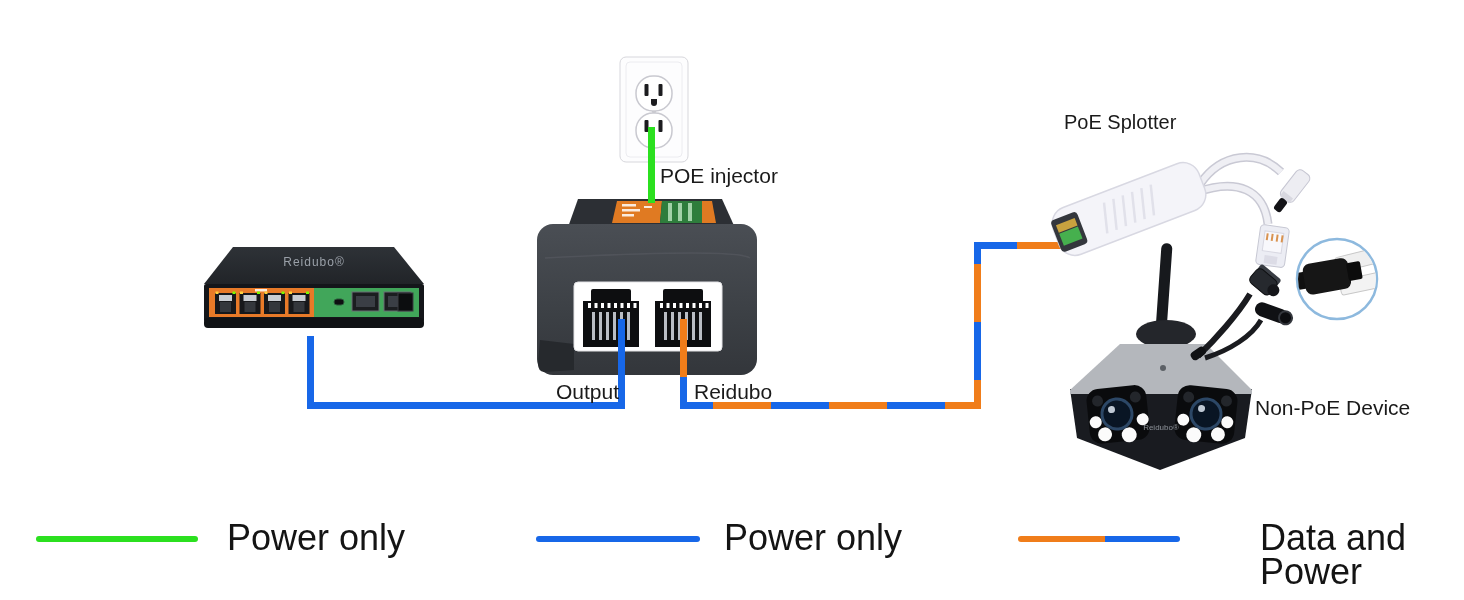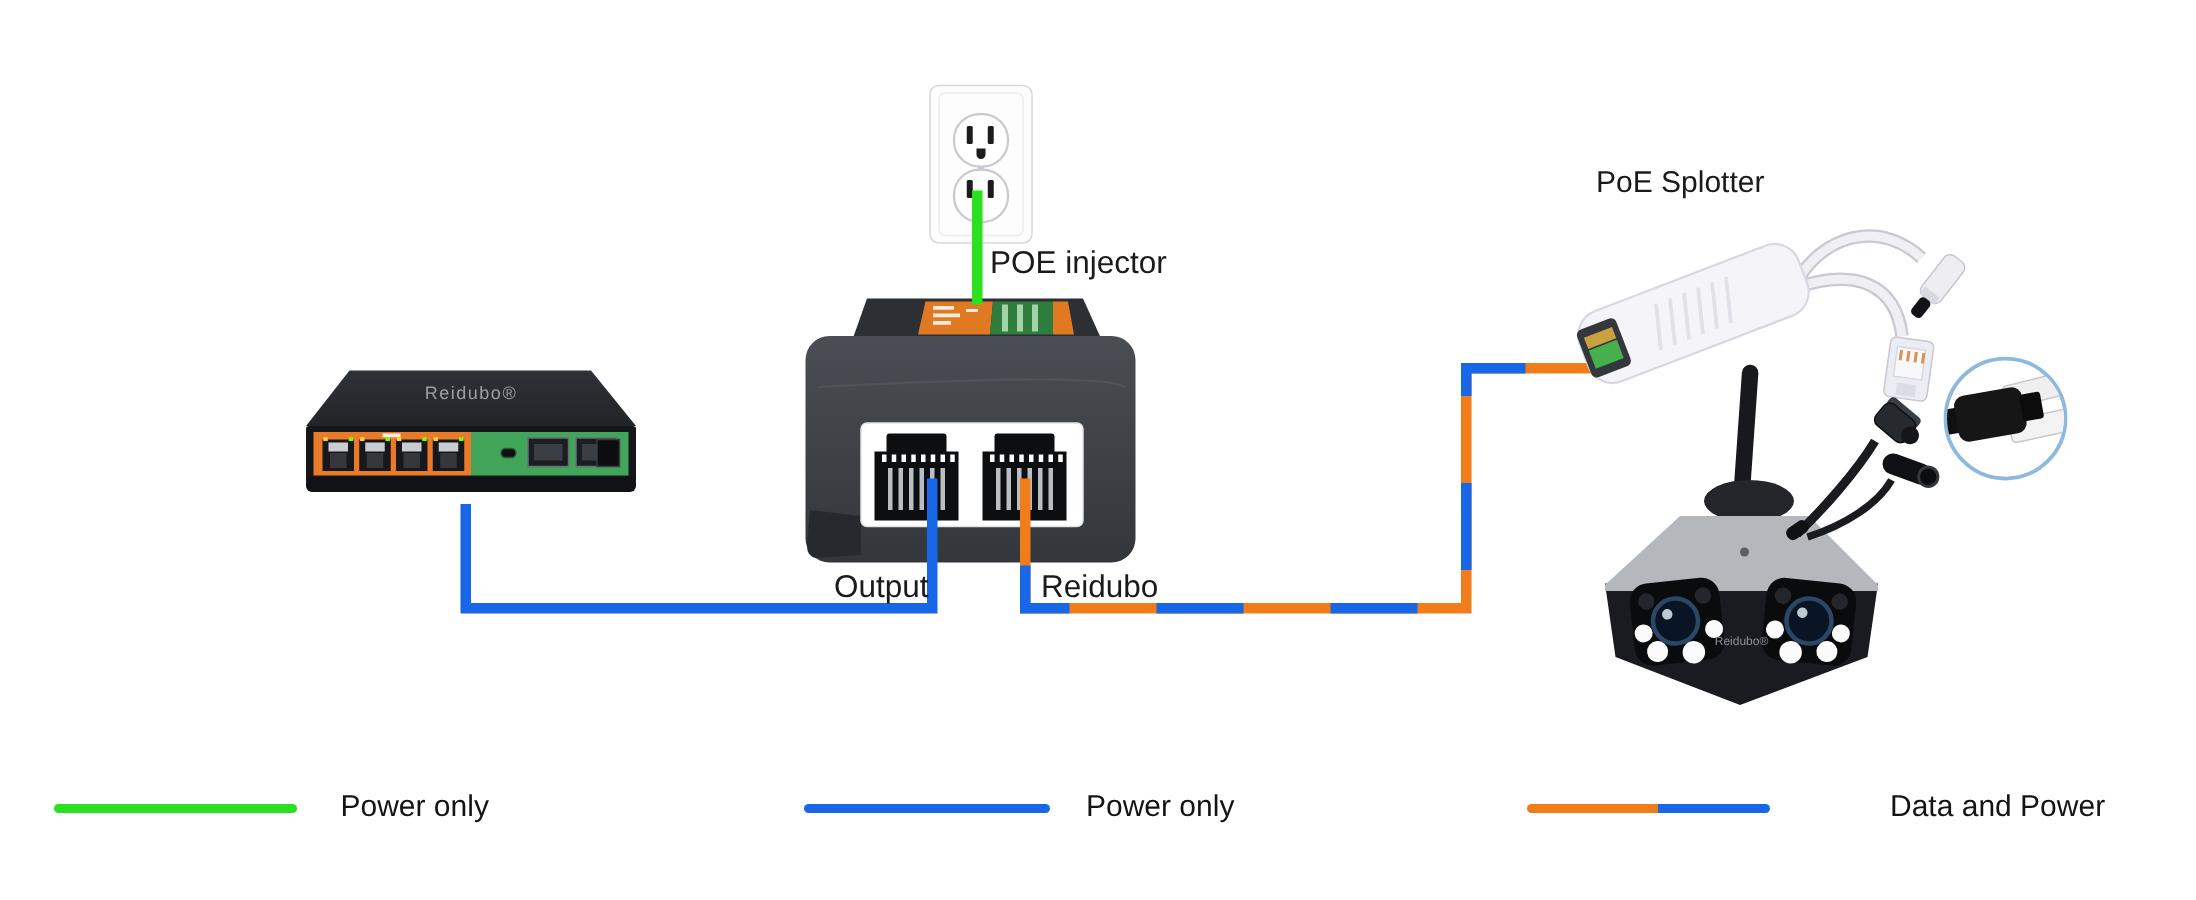--- a/index.html
+++ b/index.html
@@ -14,21 +14,21 @@
   .lbl-in{left:556px;top:380px;font-size:21px;}
   .lbl-out{left:694px;top:380px;font-size:21px;}
   .brand-switch{left:253px;top:255px;width:122px;text-align:center;font-size:12px;
                 color:#9aa0a8;letter-spacing:1px;}
   .brand-camera{left:1118px;top:423px;width:86px;text-align:center;font-size:8px;color:#8e939a;}
   .legend-line{position:absolute;top:536px;height:6px;border-radius:3px;}
   .legend-line.power{left:36px;width:162px;background:#2BE01F;}
   .legend-line.data{left:536px;width:164px;background:#1767E8;}
   .legend-line.datapower{left:1018px;width:162px;
       background:linear-gradient(90deg,#F07D1A 0 54%,#1767E8 54% 100%);}
-  .legend-label{position:absolute;top:521px;font-size:20px;line-height:34px;color:#141414;}
+  .legend-label{position:absolute;top:521px;font-size:36px;line-height:34px;color:#141414;}
   .legend-label.power{left:227px;}
   .legend-label.data{left:724px;}
   .legend-label.datapower{left:1260px;}
 </style>
 </head>
 <body>
 
 <div class="stage">
 
   <svg width="1464" height="600" viewBox="0 0 1464 600">
@@ -287,20 +287,21 @@
           <rect x="1293" y="268" width="14" height="17" rx="3" fill="#101010"></rect>
           <rect x="1304" y="261" width="46" height="31" rx="7" fill="#161616"></rect>
           <rect x="1348" y="267" width="14" height="18" rx="2" fill="#0c0c0c"></rect>
         </g>
       </g>
     </g>
   </svg>
 
   <div class="lbl lbl-inj">POE injector</div>
   <div class="lbl lbl-spl">PoE Splotter</div>
+  <div class="lbl lbl-npd">Non-PoE Device</div>
   <div class="lbl lbl-in">Output</div>
   <div class="lbl lbl-out">Reidubo</div>
   <div class="lbl brand-switch">Reidubo®</div>
   <div class="lbl brand-camera">Reidubo®</div>
 
   <div>
     <span class="legend-line power"></span>
     <span class="legend-label power">Power only</span>
     <span class="legend-line data"></span>
     <span class="legend-label data">Power only</span>

